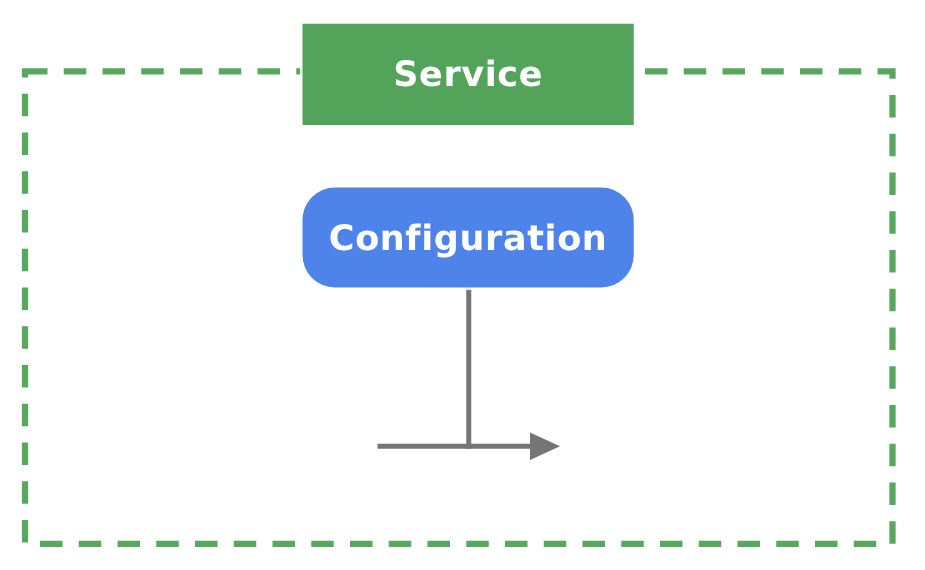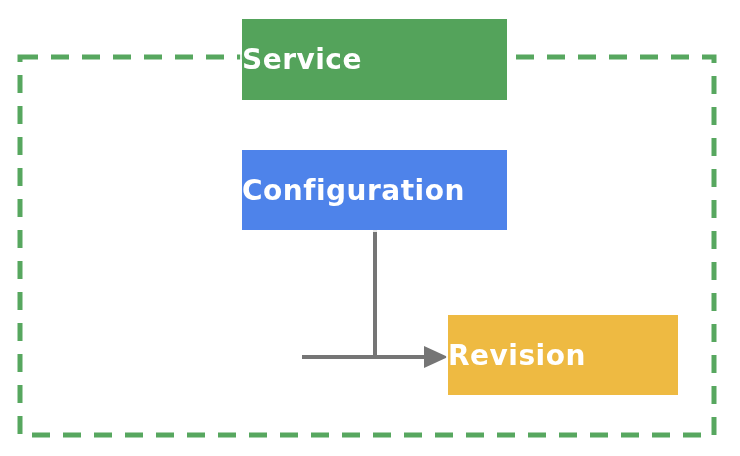--- a/index.html
+++ b/index.html
@@ -19,20 +19,21 @@
     position: absolute;
     left: 0;
     top: 0;
     width: 740px;
     height: 456px;
   }
   .node {
     position: absolute;
     display: flex;
     align-items: center;
+    justify-content: center;
     color: #ffffff;
     font-weight: bold;
     font-size: 28px;
     letter-spacing: 0.5px;
     z-index: 2;
     box-shadow: 0 0 0 2px rgba(255,255,255,0.85);
   }
   .node-service       { left: 242px; top: 19px;  width: 265px; height: 81px; }
   .node-configuration { left: 242px; top: 150px; width: 265px; height: 80px; }
   .node-route         { left: 72px;  top: 315px; width: 230px; height: 80px; }
@@ -51,22 +52,19 @@
 
     <line x1="302" y1="357" x2="426" y2="357" stroke-width="4" stroke="#757575"></line>
 
     <polygon points="424,346 424,368 448,357" fill="#757575"></polygon>
   </svg>
 
   <div class="node node-service" style="background-color: rgb(84, 163, 91);">
     <span>Service</span>
   </div>
 
-  <div class="node node-configuration" style="background-color: rgb(78, 131, 234);">
+  <div class="node node-configuration" style="background-color: rgb(78, 131, 234); border-radius: 26px;">
     <span>Configuration</span>
   </div>
 
 
-  <div class="node node-revision" style="background-color: rgb(238, 186, 66);">
-    <span>Revision</span>
-  </div>
 
 </div>
 
 </body></html>

